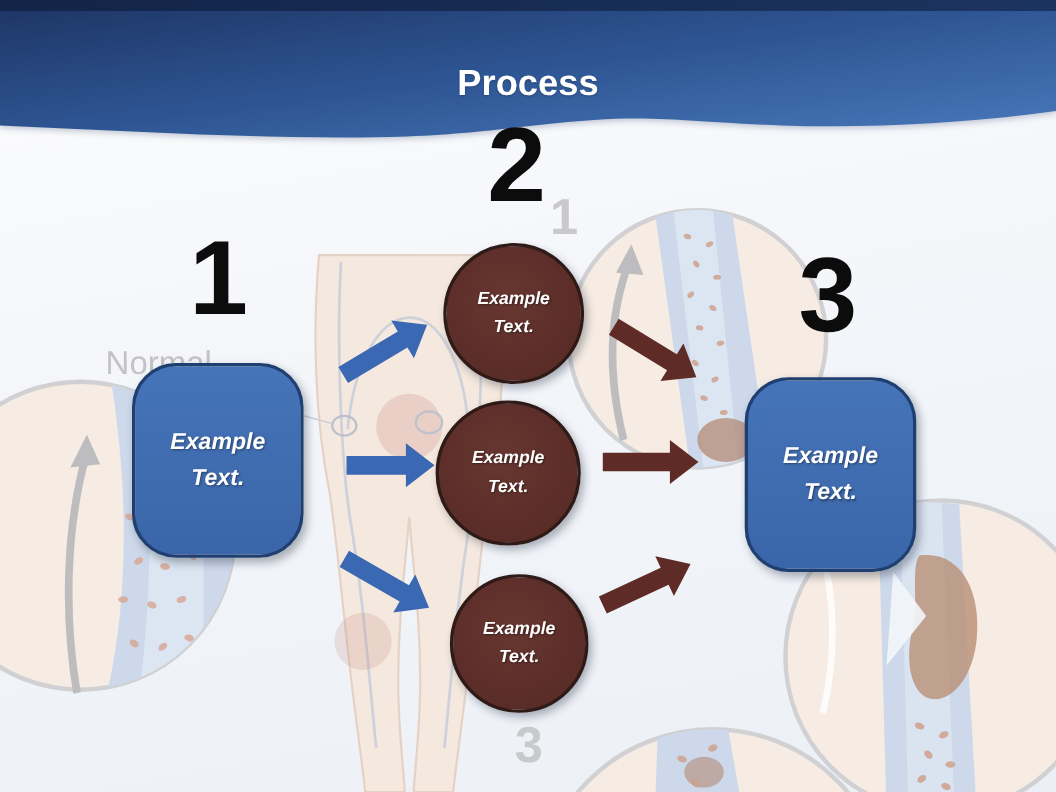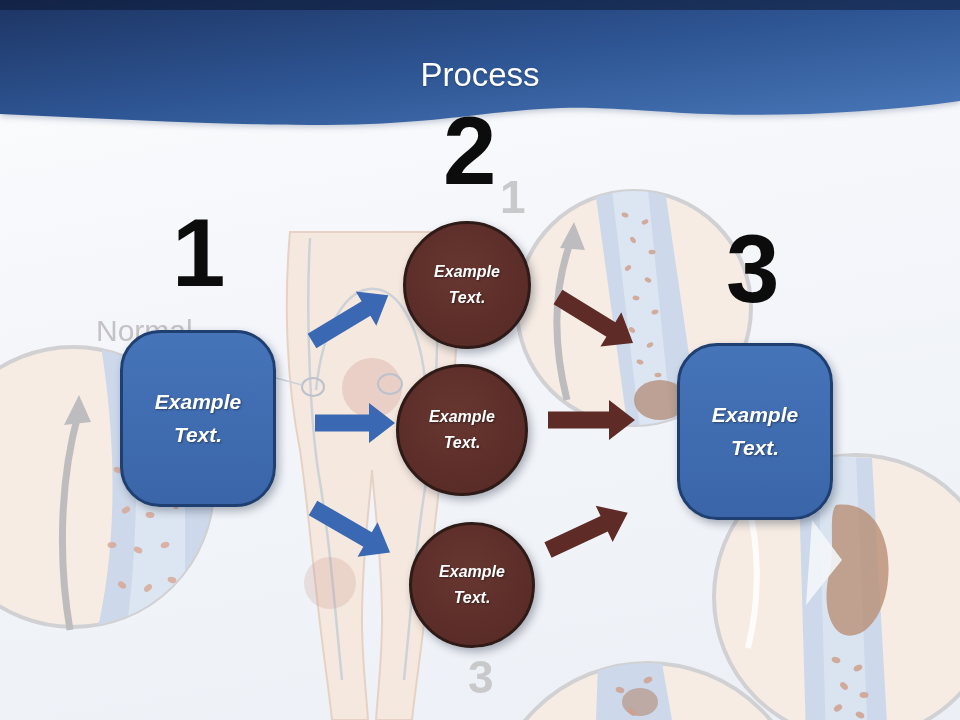--- a/index.html
+++ b/index.html
@@ -8,21 +8,21 @@
     font-family:"Liberation Sans",sans-serif;}
   .layer{position:absolute;left:0;top:0;}
   .bg-label{position:absolute;z-index:2;line-height:1;}
   .bg-label.normal{left:96px;top:316px;font-size:30px;color:#c4c2c4;}
   .bg-label.n1{left:500px;top:174px;font-size:46px;font-weight:bold;color:#c9c9cc;}
   .bg-label.n3{left:468px;top:654px;font-size:46px;font-weight:bold;color:#c9c9cc;}
   .header-svg{position:absolute;left:0;top:0;z-index:5;filter:drop-shadow(0 2px 3px rgba(50,70,110,.3));}
   .title{position:absolute;left:0;top:56px;width:100%;display:flex;justify-content:center;
     align-items:baseline;gap:10px;z-index:6;color:#fff;font-size:33px;
     text-shadow:0 1px 2px rgba(0,0,0,.25);}
-  .title .bold{font-weight:normal;}
+  .title .bold{font-weight:bold;}
   .big-num{position:absolute;z-index:7;font-size:96px;font-weight:bold;color:#0c0c0c;line-height:1;}
   #num1{left:172px;top:205px;}
   #num2{left:443px;top:103px;}
   #num3{left:726px;top:221px;}
   .proc-box{position:absolute;z-index:8;width:156px;height:177px;border-radius:40px;
     background:linear-gradient(180deg,#4674b8 0%,#3a65a9 100%);
     border:3px solid #1f3f70;box-sizing:border-box;
     display:flex;align-items:center;justify-content:center;text-align:center;
     color:#fff;font-size:21px;font-weight:bold;font-style:italic;line-height:1.55;
     box-shadow:3px 4px 8px rgba(30,40,60,.35);

